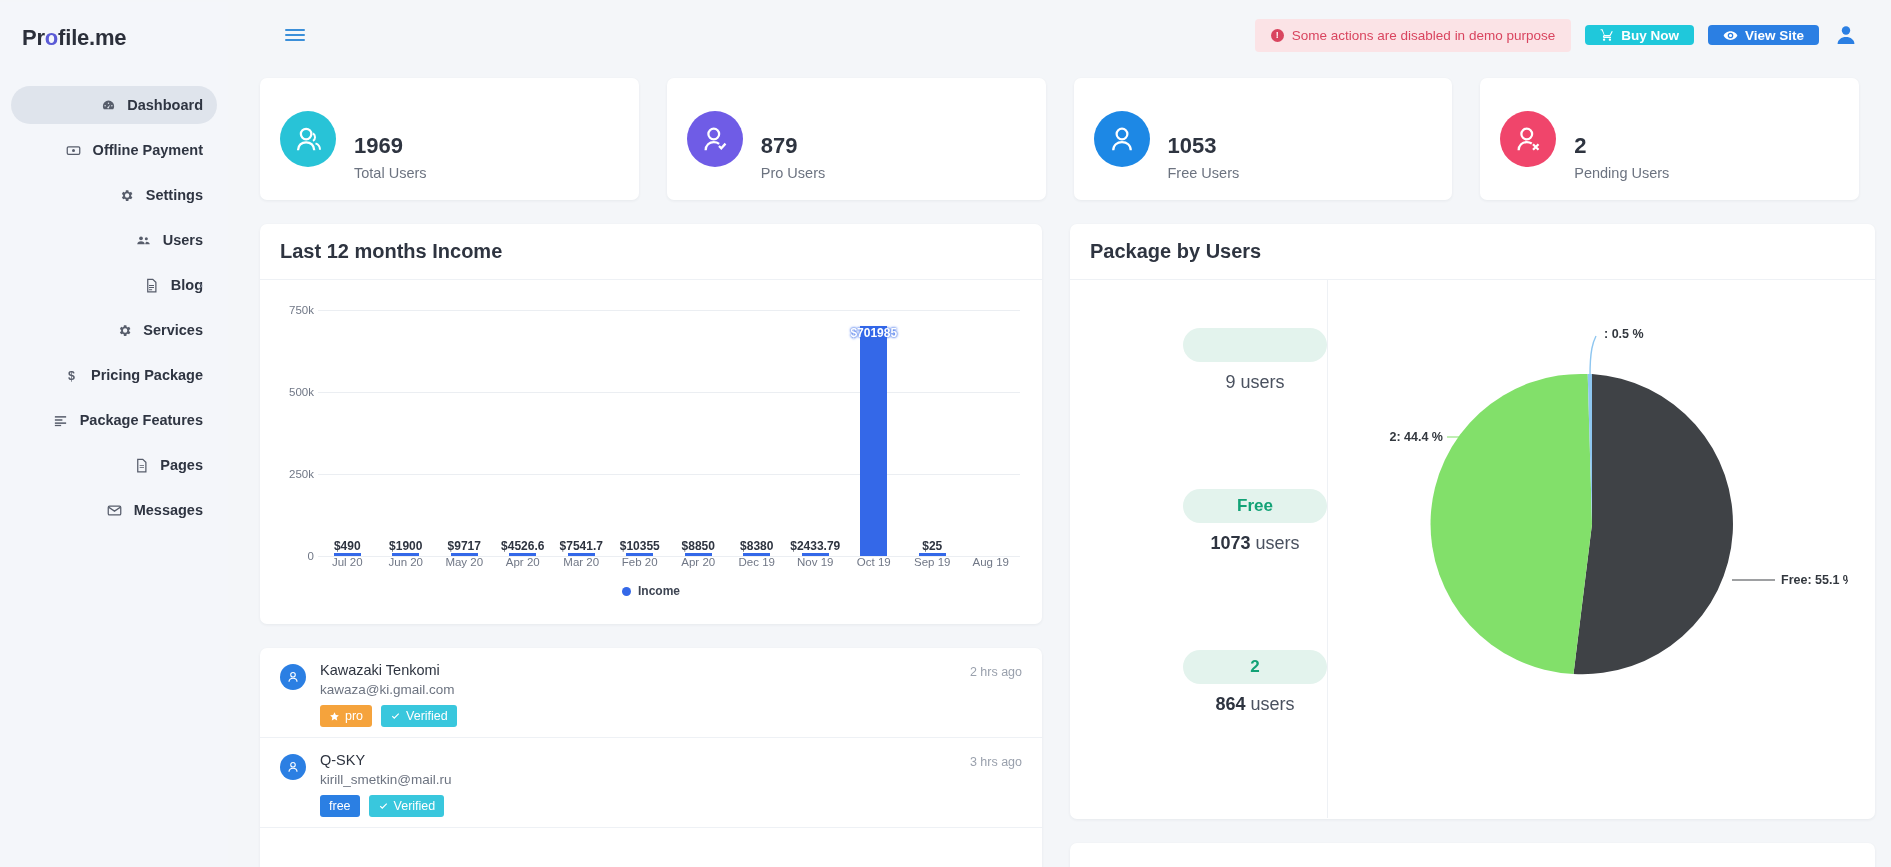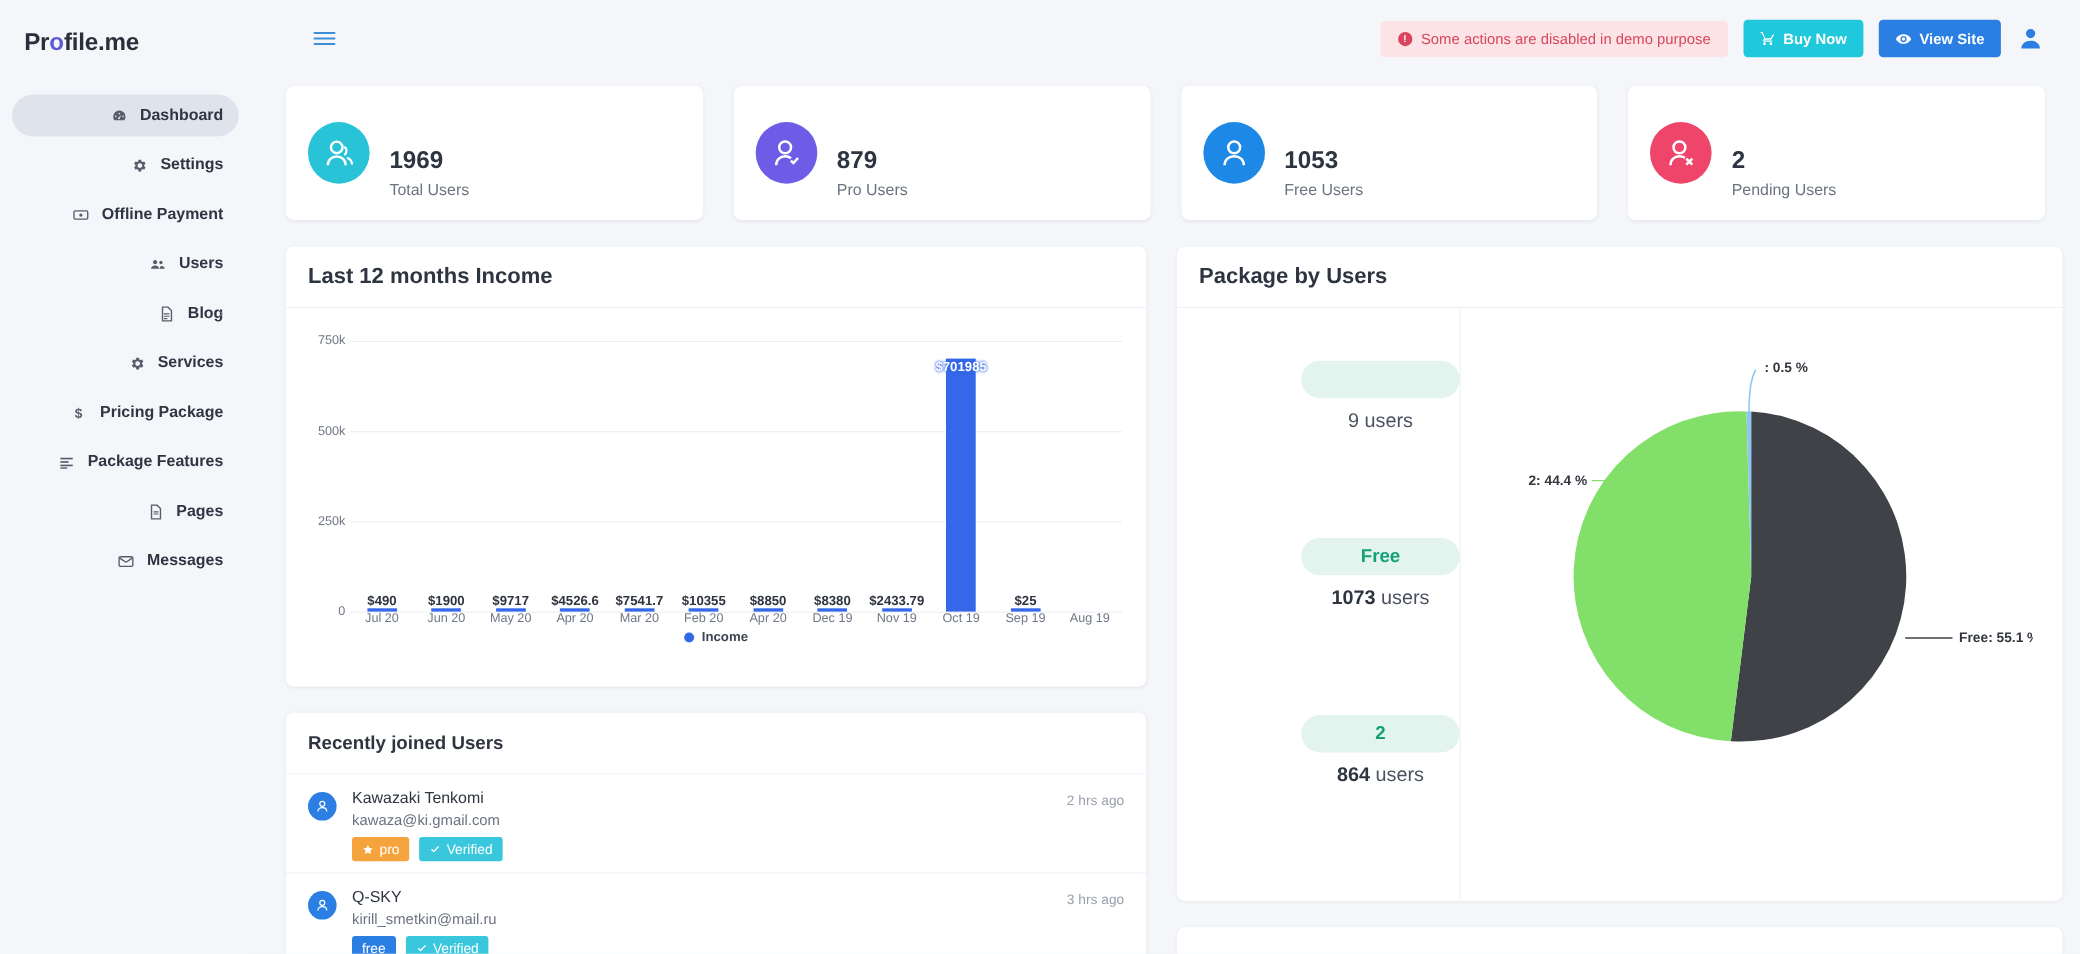--- a/index.html
+++ b/index.html
@@ -81,21 +81,21 @@
     white-space: nowrap;
   }
   .demo-alert .ico-excl {
     display: inline-flex; align-items: center; justify-content: center;
     width: 13px; height: 13px; border-radius: 50%;
     background: #d9455f; color: #fff;
     font-size: 9px; font-weight: 700; line-height: 1;
   }
   .btn {
     display: flex; align-items: center; gap: 7px;
-    height: 34px; padding: 0 15px; border-radius: 4px;
+    height: 20px; padding: 0 15px; border-radius: 4px;
     font-size: 13.5px; font-weight: 700; color: #fff;
     border: none; cursor: pointer; white-space: nowrap;
     font-family: "Liberation Sans", sans-serif;
   }
   .btn-buy { background: #1fc8db; }
   .btn-view { background: #2b7fe3; }
   .avatar-top {
     width: 26px; height: 26px; cursor: pointer;
     display: flex; align-items: center; justify-content: center;
   }
@@ -157,21 +157,21 @@
   .bar-lbl {
     position: absolute; bottom: 3px; left: 50%; transform: translateX(-50%);
     font-size: 12px; font-weight: 700; color: #2e3440; white-space: nowrap;
   }
   .bar-lbl.hi { color: #fff; bottom: auto; text-shadow: 0 0 2px #3468e8, 0 0 3px #3468e8; }
   .xaxis {
     position: absolute; left: 58px; right: 22px; top: 276px; display: flex;
   }
   .xtick { flex: 1; text-align: center; font-size: 11.5px; color: #707786; }
   .legend {
-    position: absolute; left: 0; right: 0; top: 292px;
+    position: absolute; left: 0; right: 0; top: 304px;
     display: flex; align-items: center; justify-content: center; gap: 7px;
   }
   .legend-dot { width: 9px; height: 9px; border-radius: 50%; background: #3468e8; }
   .legend-lbl { font-size: 12px; color: #3d4452; font-weight: 700; }
 
   
   .pkg-body { display: flex; height: 538px; }
   .pkg-left {
     width: 258px; border-right: 1px solid #eef1f5;
     display: flex; flex-direction: column; align-items: flex-end;
@@ -228,33 +228,33 @@
         <span class="nav-ico">
           <svg width="15" height="15" viewBox="0 0 24 24" fill="#575d6b">
             <path d="M12 4a9 9 0 0 0-9 9 8.9 8.9 0 0 0 1.6 5.1h14.8A8.9 8.9 0 0 0 21 13a9 9 0 0 0-9-9zm0 3.2a1.2 1.2 0 1 1 0 2.4 1.2 1.2 0 0 1 0-2.4zM6.6 13.6a1.2 1.2 0 1 1 0-2.4 1.2 1.2 0 0 1 0 2.4zm10.8 0a1.2 1.2 0 1 1 0-2.4 1.2 1.2 0 0 1 0 2.4zM15 10.3l-2.2 4.3a1.4 1.4 0 1 1-1.4-.8z"></path>
           </svg>
         </span>
         <span class="nav-label">Dashboard</span>
       </div>
       <div class="nav-item">
         <span class="nav-ico">
           <svg width="15" height="15" viewBox="0 0 24 24" fill="#575d6b">
-            <path d="M19.4 13a7.8 7.8 0 0 0 0-2l2-1.6-2-3.4-2.4 1a7.6 7.6 0 0 0-1.7-1L15 3.4h-4l-.3 2.6c-.6.2-1.2.6-1.7 1l-2.4-1-2 3.4L6.6 11a7.8 7.8 0 0 0 0 2l-2 1.6 2 3.4 2.4-1c.5.4 1.1.8 1.7 1l.3 2.6h4l.3-2.6c.6-.2 1.2-.6 1.7-1l2.4 1 2-3.4zM13 15.5A3.5 3.5 0 1 1 13 8.5a3.5 3.5 0 0 1 0 7z"></path>
-          </svg>
-        </span>
-        <span class="nav-label">Settings</span>
-      </div>
-      <div class="nav-item">
-        <span class="nav-ico">
-          <svg width="15" height="15" viewBox="0 0 24 24" fill="#575d6b">
             <rect x="2" y="6" width="20" height="12" rx="2" fill="none" stroke="#575d6b" stroke-width="2"></rect>
             <circle cx="12" cy="12" r="2.4"></circle>
           </svg>
         </span>
         <span class="nav-label">Offline Payment</span>
+      </div>
+      <div class="nav-item">
+        <span class="nav-ico">
+          <svg width="15" height="15" viewBox="0 0 24 24" fill="#575d6b">
+            <path d="M19.4 13a7.8 7.8 0 0 0 0-2l2-1.6-2-3.4-2.4 1a7.6 7.6 0 0 0-1.7-1L15 3.4h-4l-.3 2.6c-.6.2-1.2.6-1.7 1l-2.4-1-2 3.4L6.6 11a7.8 7.8 0 0 0 0 2l-2 1.6 2 3.4 2.4-1c.5.4 1.1.8 1.7 1l.3 2.6h4l.3-2.6c.6-.2 1.2-.6 1.7-1l2.4 1 2-3.4zM13 15.5A3.5 3.5 0 1 1 13 8.5a3.5 3.5 0 0 1 0 7z"></path>
+          </svg>
+        </span>
+        <span class="nav-label">Settings</span>
       </div>
       <div class="nav-item">
         <span class="nav-ico">
           <svg width="15" height="15" viewBox="0 0 24 24" fill="#575d6b">
             <circle cx="8" cy="8.5" r="3"></circle>
             <circle cx="16.5" cy="9" r="2.4"></circle>
             <path d="M2 18c0-3 2.7-4.8 6-4.8S14 15 14 18zM14.8 18c0-2 .7-3.3 1.9-4 2.6-.1 5.3 1.3 5.3 4z"></path>
           </svg>
         </span>
         <span class="nav-label">Users</span>
@@ -492,23 +492,20 @@
               <div class="xtick">Aug 19</div>
             </div>
           <div class="legend">
             <span class="legend-dot"></span>
             <span class="legend-lbl">Income</span>
           </div>
         </div>
       </section>
 
       <section class="panel" id="recent-panel">
-        <div class="panel-head">
-          <div class="panel-title" style="font-size:17px;font-weight:700;">Recently joined Users</div>
-        </div>
         <div id="recent-list">
             <div class="ru-row">
               <div class="ru-avatar">
                 <svg width="16" height="16" viewBox="0 0 24 24" fill="#fff">
                   <circle cx="12" cy="8.6" r="3.4" fill="none" stroke="#fff" stroke-width="1.7"></circle>
                   <path d="M6 19c0-3.3 2.7-5.2 6-5.2s6 1.9 6 5.2" fill="none" stroke="#fff" stroke-width="1.7"></path>
                 </svg>
               </div>
               <div class="ru-info">
                 <div class="ru-name">Kawazaki Tenkomi</div>

